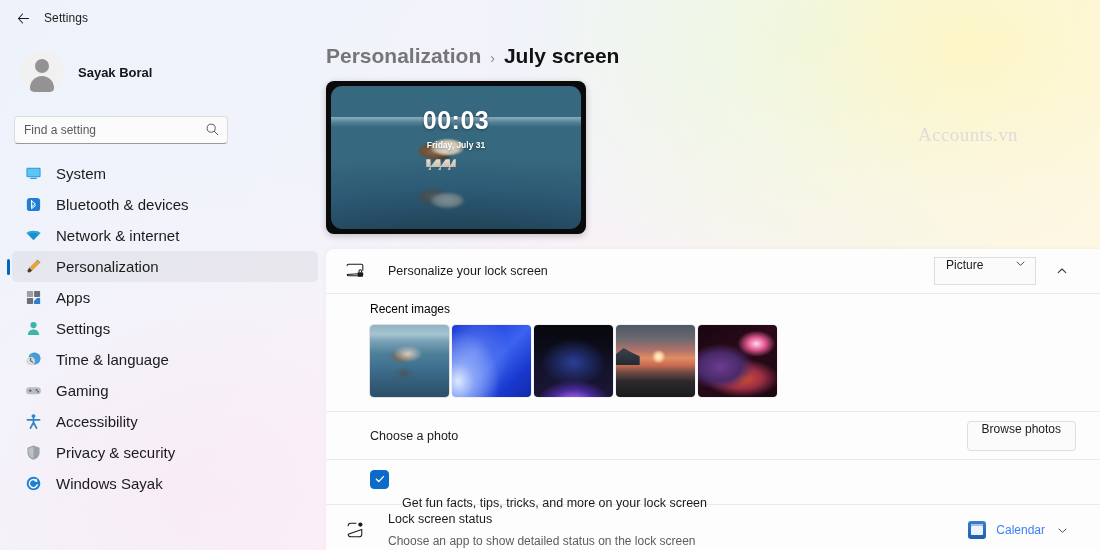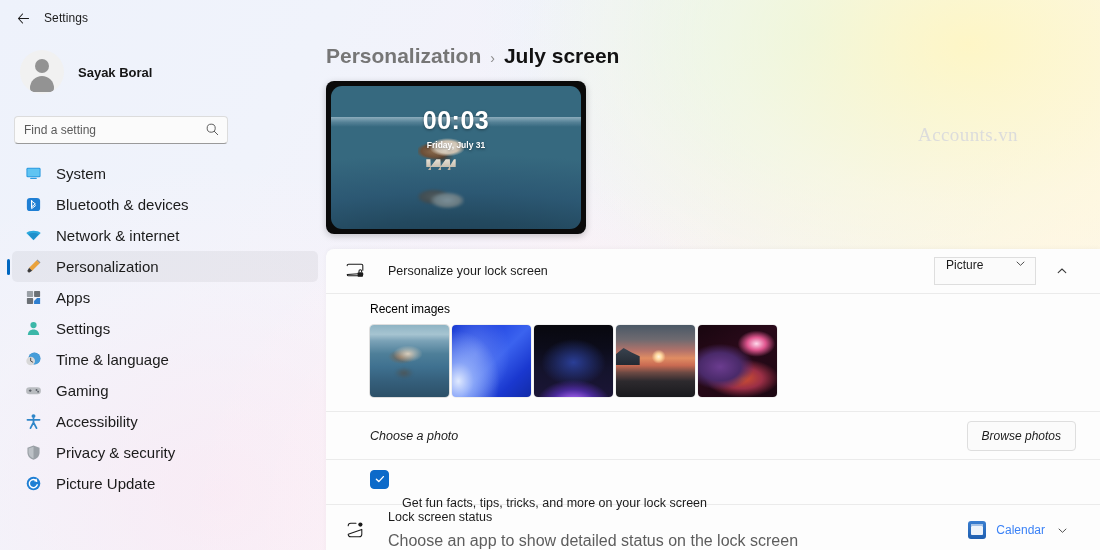--- a/index.html
+++ b/index.html
@@ -266,21 +266,21 @@
     width: 22px; height: 22px;
     flex: none;
     display: flex; align-items: center; justify-content: center;
     margin-right: 22px;
   }
   .row-text-main {
     font-size: 12.5px;
     color: #1b1b1b;
   }
   .row-text-sub {
-    font-size: 16px;
+    font-size: 12px;
     color: #5d5d5d;
     margin-top: 8px;
   }
   .row-spacer { flex: 1; }
 
   .dropdown {
     display: flex; justify-content: space-between;
     height: 28px;
     min-width: 102px;
     padding: 0 9px 0 11px;
@@ -298,21 +298,21 @@
     width: 28px; height: 28px;
     margin-left: 12px;
     display: flex; align-items: center; justify-content: center;
     border-radius: 4px;
     cursor: pointer;
   }
 
   .btn {
     height: 30px;
     padding: 0 14px;
-    display: flex; align-items: center;
+    display: flex; 
     border: 1px solid #dedede;
     border-radius: 4px;
     background: #fbfbfb;
     font-size: 12px;
     color: #1b1b1b;
     cursor: pointer;
   }
 
   
   .recent-wrap { padding: 8px 16px 14px 44px; }
@@ -583,21 +583,21 @@
       </div>
 
       <div class="nav-item">
         <span class="nav-ico">
           <svg width="17" height="17" viewBox="0 0 18 18">
             <circle cx="9" cy="9" r="7.2" fill="#1f7fd4"></circle>
             <path d="M12.4 6.6 A4.3 4.3 0 1 0 13 10.4" fill="none" stroke="#ffffff" stroke-width="1.5" stroke-linecap="round"></path>
             <path d="M12.2 3.6 L12.9 7 L9.5 6.6 Z" fill="#ffffff"></path>
           </svg>
         </span>
-        <span class="nav-label">Picture Update</span>
+        <span class="nav-label">Windows Sayak</span>
       </div>
 
     </div>
   </div>
 
   <div class="content">
 
     <div class="breadcrumb">
       <span class="crumb-parent">Personalization</span>
       <span class="crumb-sep">›</span>
@@ -649,21 +649,21 @@
           <div class="thumb th-wolf selected"></div>
           <div class="thumb th-bloom"></div>
           <div class="thumb th-glow"></div>
           <div class="thumb th-sunset"></div>
           <div class="thumb th-swirl"></div>
         </div>
       </div>
 
       <div class="divider"></div>
 
-      <div class="card-row" style="padding-left:44px; min-height:47px;font-style:italic;">
+      <div class="card-row" style="padding-left:44px; min-height:47px;">
         <span class="row-text-main">Choose a photo</span>
         <span class="row-spacer"></span>
         <div class="btn">
           <span>Browse photos</span>
         </div>
       </div>
 
       <div class="divider"></div>
 
       <div class="checkbox-row">

